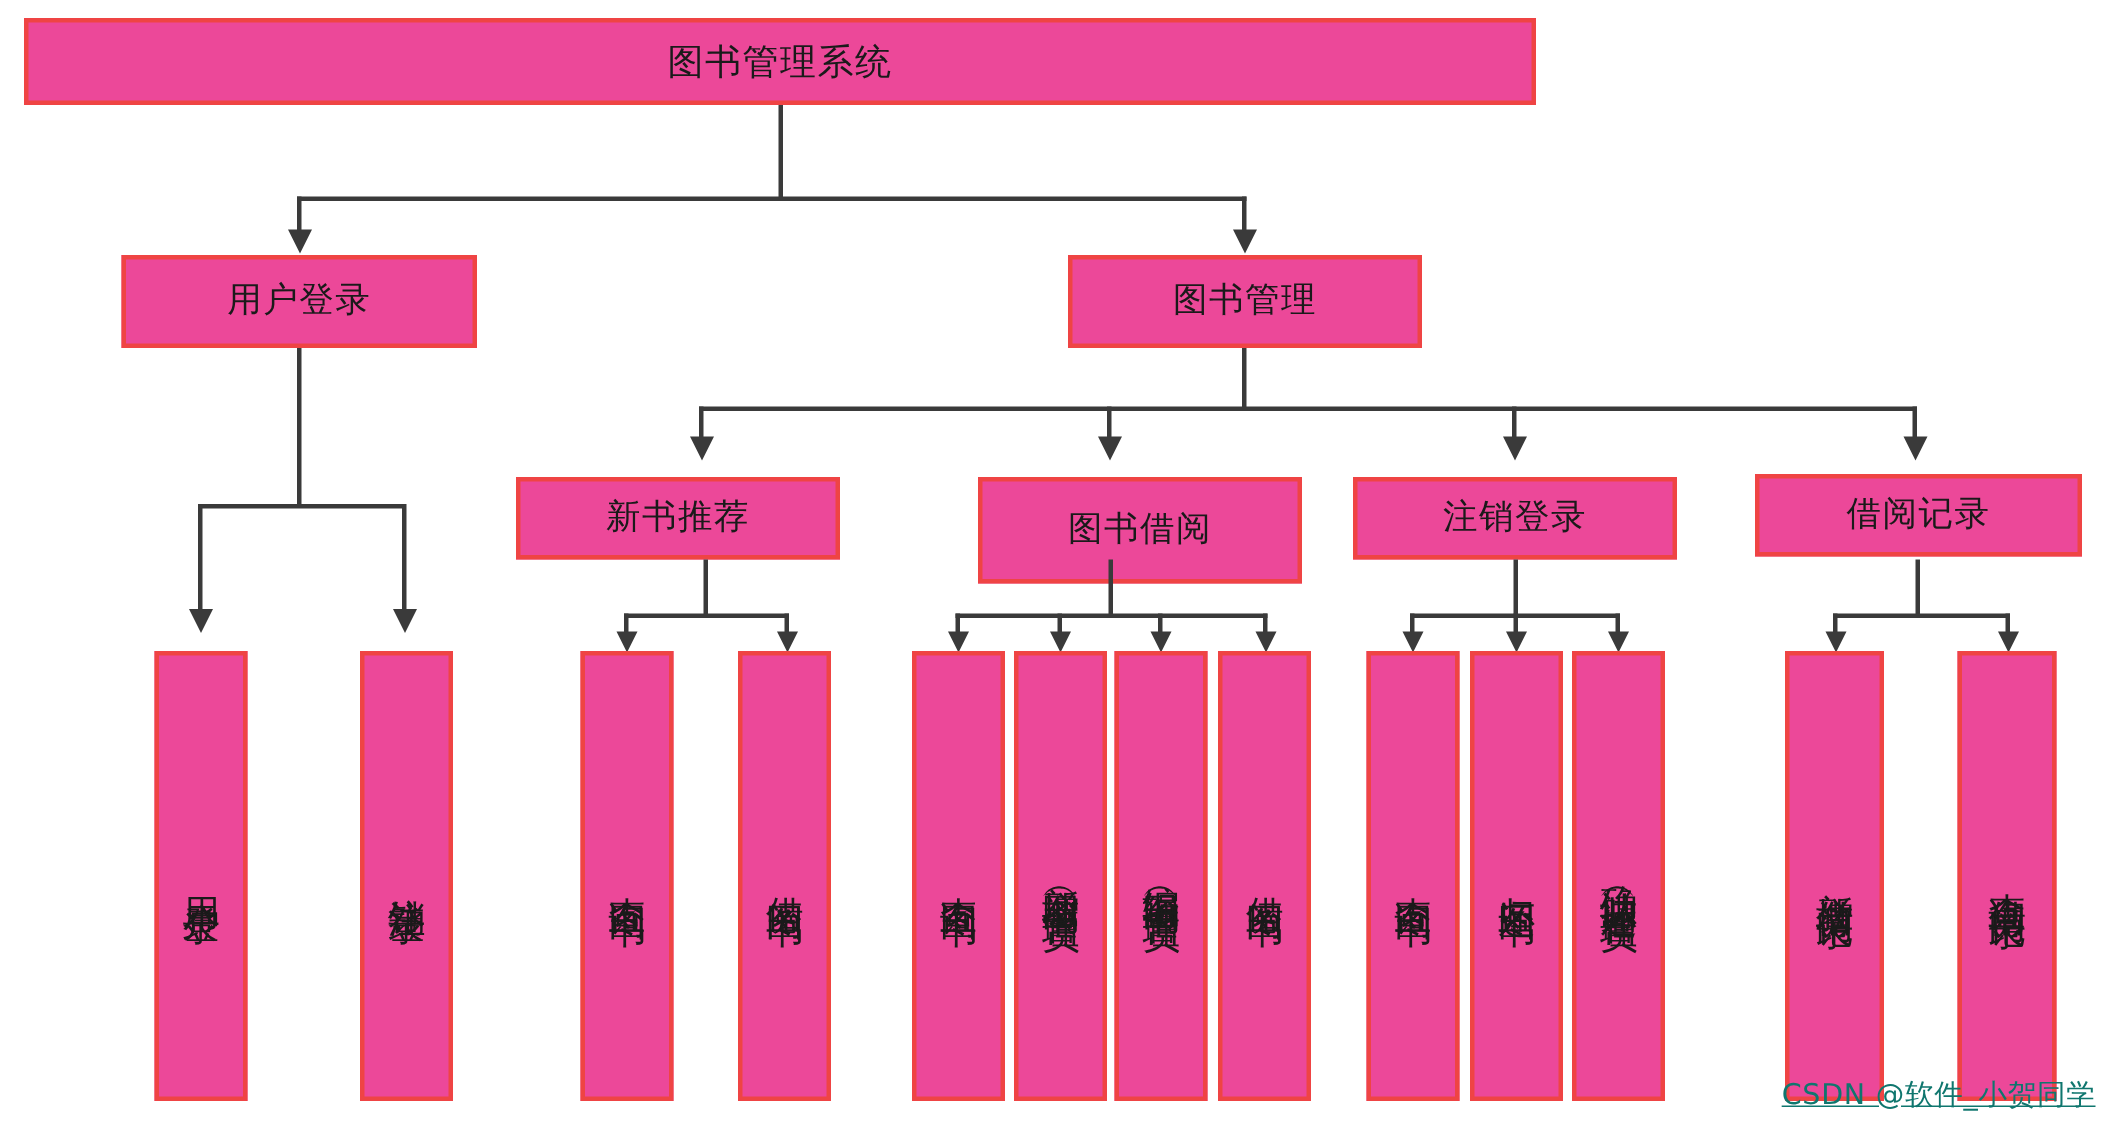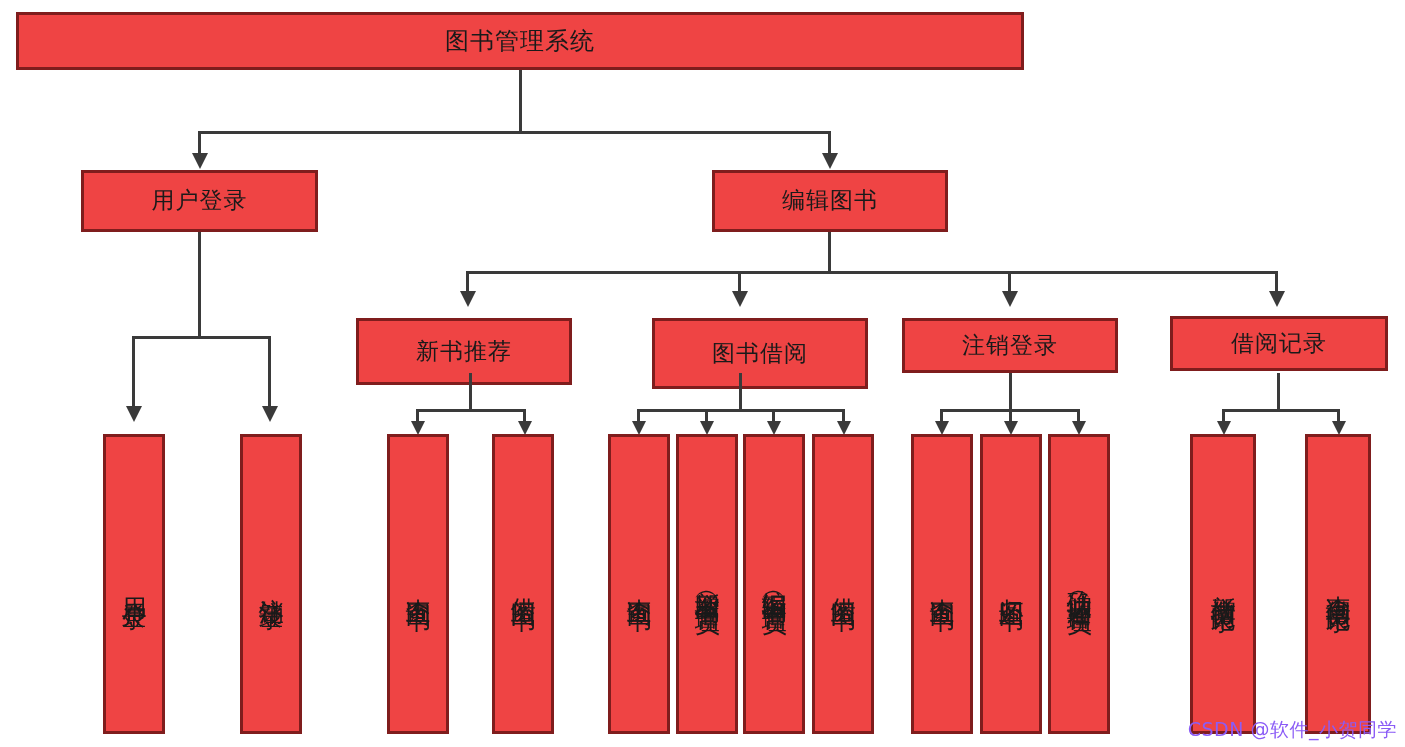--- a/index.html
+++ b/index.html
@@ -14,22 +14,22 @@
     position: relative;
     width: 1405px;
     height: 747px;
     background: #ffffff;
     overflow: hidden;
   }
   
   .node {
     position: absolute;
     box-sizing: border-box;
-    background: #ef4444;
-    border: 3px solid #7f1d1d;
+    background: #ec4899;
+    border: 3px solid #ef4444;
     display: flex;
     align-items: center;
     justify-content: center;
     color: #1a1a1a;
   }
   .node.horiz {
     font-size: 23px;
     letter-spacing: 1px;
     line-height: 1.2;
   }
@@ -74,24 +74,25 @@
     border-left-width: 7px;
     border-right-width: 7px;
     border-top-width: 14px;
   }
   
   #watermark {
     position: absolute;
     right: 8px;
     bottom: 4px;
     font-size: 19px;
-    color: #8b5cf6;
+    color: #0f766e;
     white-space: nowrap;
     letter-spacing: 0.5px;
     pointer-events: none;
+    text-decoration: underline;
   }
 </style>
 </head>
 <body>
 
 <div id="canvas">
 
   <div class="node horiz root" style="left:16px; top:12px; width:1008px; height:58px;">
     <span>图书管理系统</span>
   </div>
@@ -104,42 +105,42 @@
   <div class="arrow" style="left:192px; top:153px;"></div>
 
   <div class="seg v" style="left:828px; top:131px; width:3px; height:24px;"></div>
   <div class="arrow" style="left:822px; top:153px;"></div>
 
   <div class="node horiz" style="left:81px; top:170px; width:237px; height:62px;">
     <span>用户登录</span>
   </div>
 
   <div class="node horiz" style="left:712px; top:170px; width:236px; height:62px;">
-    <span>编辑图书</span>
+    <span>图书管理</span>
   </div>
 
   <div class="seg v" style="left:198px; top:232px; width:3px; height:106px;"></div>
   <div class="seg h" style="left:132px; top:336px; width:138px; height:3px;"></div>
   <div class="seg v" style="left:132px; top:336px; width:3px; height:72px;"></div>
   <div class="arrow" style="left:126px; top:406px;"></div>
   <div class="seg v" style="left:268px; top:336px; width:3px; height:72px;"></div>
   <div class="arrow" style="left:262px; top:406px;"></div>
 
   <div class="seg v" style="left:828px; top:232px; width:3px; height:41px;"></div>
   <div class="seg h" style="left:466px; top:271px; width:812px; height:3px;"></div>
   <div class="seg v" style="left:466px; top:271px; width:3px; height:22px;"></div>
   <div class="arrow" style="left:460px; top:291px;"></div>
   <div class="seg v" style="left:738px; top:271px; width:3px; height:22px;"></div>
   <div class="arrow" style="left:732px; top:291px;"></div>
   <div class="seg v" style="left:1008px; top:271px; width:3px; height:22px;"></div>
   <div class="arrow" style="left:1002px; top:291px;"></div>
   <div class="seg v" style="left:1275px; top:271px; width:3px; height:22px;"></div>
   <div class="arrow" style="left:1269px; top:291px;"></div>
 
-  <div class="node horiz" style="left:356px; top:318px; width:216px; height:67px;align-items:center;">
+  <div class="node horiz" style="left:344px; top:318px; width:216px; height:55px;align-items:center;">
     <span>新书推荐</span>
   </div>
   <div class="node horiz" style="left:652px; top:318px; width:216px; height:71px;">
     <span>图书借阅</span>
   </div>
   <div class="node horiz" style="left:902px; top:318px; width:216px; height:55px;">
     <span>注销登录</span>
   </div>
   <div class="node horiz" style="left:1170px; top:316px; width:218px; height:55px;">
     <span>借阅记录</span>

